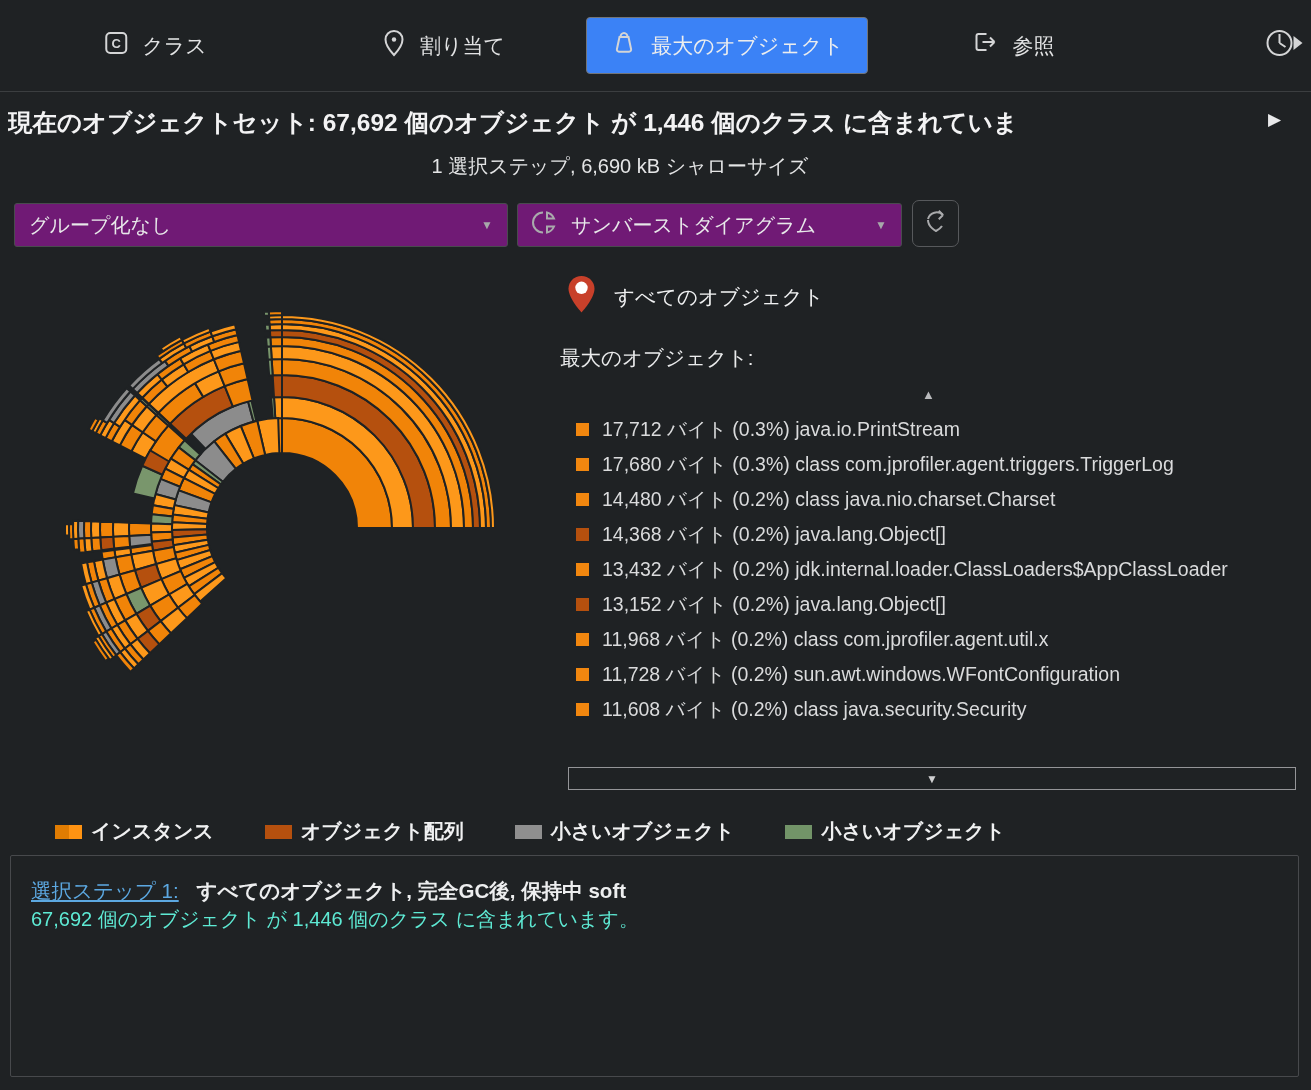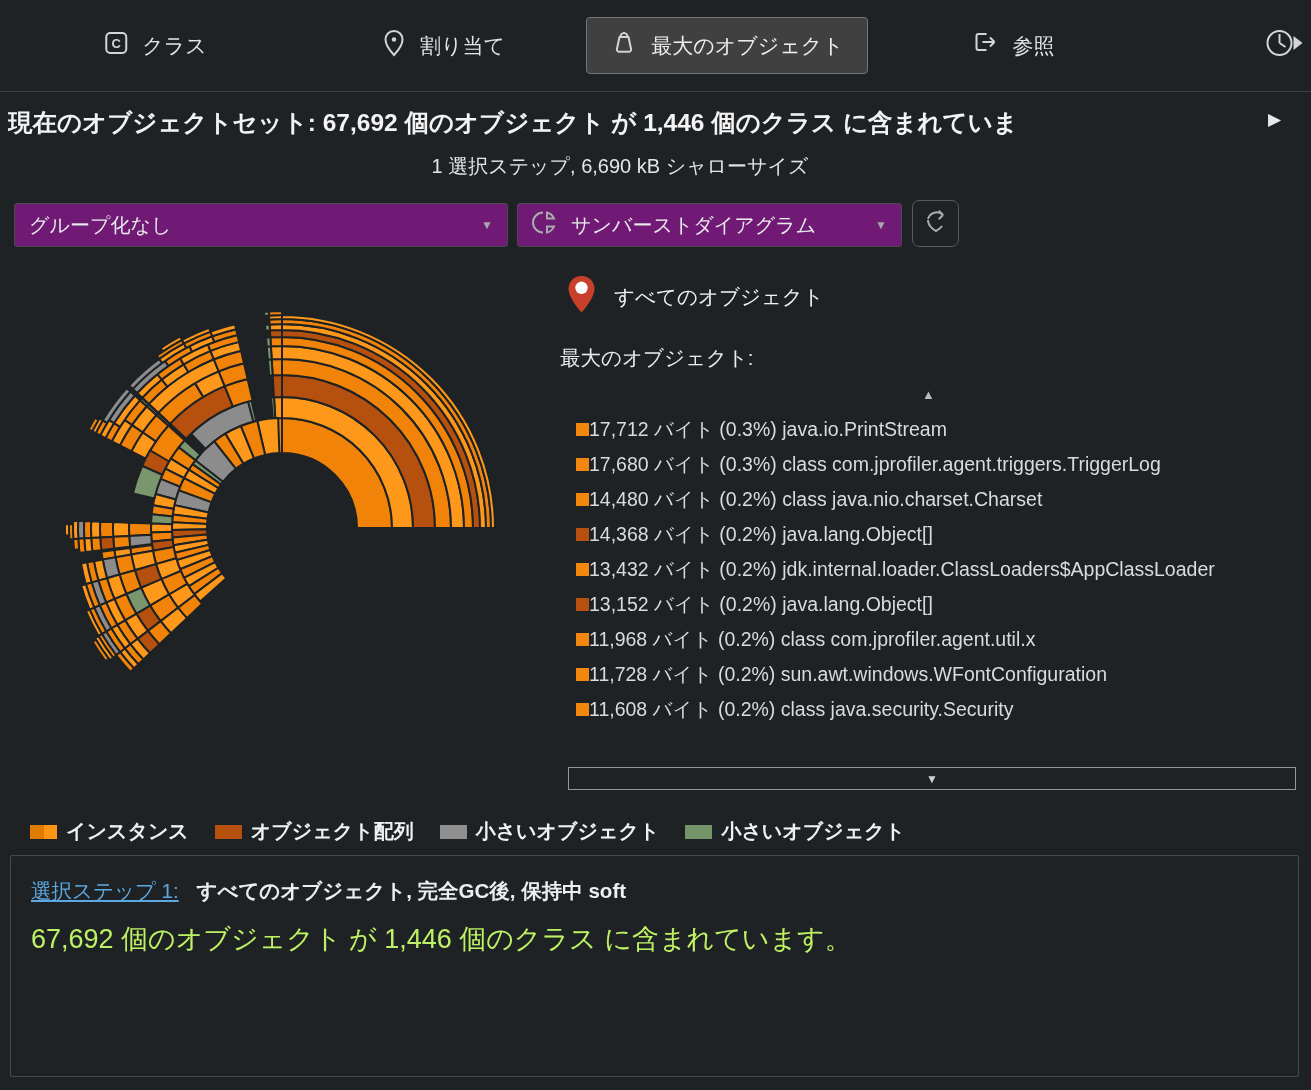--- a/index.html
+++ b/index.html
@@ -11,21 +11,21 @@
   
   .tabbar{position:absolute;left:0;top:0;width:1311px;height:91px;border-bottom:1px solid #3B3E40;}
   .tab{position:absolute;top:0;height:91px;display:flex;align-items:center;gap:13px;
        font-size:21px;color:#E2E3E4;cursor:default;transform:translateX(-50%);white-space:nowrap;}
   .tab svg{flex:0 0 auto;}
   .tab-classes{left:155px;}
   .tab-alloc{left:443px;}
   .tab-refs{left:1013px;}
   .tab-time{left:1291px;}
   .tab-selected{position:absolute;left:586px;top:17px;width:280px;height:55px;
-       border:1px solid #737577;border-radius:4px;background:#404040;
+       border:1px solid #737577;border-radius:4px;background:#3b82f6;
        display:flex;align-items:center;justify-content:center;gap:13px;font-size:21px;color:#ECEDEE;}
   
   .hline1{position:absolute;left:8px;top:106px;width:1296px;font-size:24.5px;font-weight:700;
           color:#F3F3F4;white-space:nowrap;display:flex;align-items:center;}
   .hline1 .htext{overflow:hidden;max-width:1258px;display:inline-block;}
   .harrow{position:absolute;left:1268px;top:109px;font-size:17px;color:#E8E9EA;}
   .hline2{position:absolute;left:0;top:153px;width:1240px;text-align:center;font-size:20px;color:#E4E5E6;}
   
   .dd{position:absolute;top:203px;height:44px;border:1px solid #494B4E;border-radius:3px;
       display:flex;align-items:center;padding:0 14px;font-size:20px;color:#E8E9EA;box-sizing:border-box;background:#701a75;}
@@ -34,37 +34,37 @@
   .dd2{left:517px;width:385px;gap:12px;}
   .toolbtn{position:absolute;left:912px;top:200px;width:47px;height:47px;border:1px solid #57595C;
       border-radius:7px;box-sizing:border-box;display:flex;align-items:center;justify-content:center;}
   
   #sunburst{position:absolute;left:20px;top:266px;}
   .marker-row{position:absolute;left:566px;top:274px;display:flex;align-items:center;gap:17px;
       font-size:20.5px;color:#F0F1F2;}
   .bo-heading{position:absolute;left:560px;top:344px;font-size:20.5px;color:#EAEBEC;}
   .scroll-up{position:absolute;left:922px;top:387px;font-size:13px;color:#B9BABC;cursor:default;}
   .bo-list{position:absolute;left:576px;top:412px;width:730px;}
-  .bo-row{height:35px;display:flex;align-items:center;font-size:19.5px;color:#DADBDc;white-space:nowrap;}
+  .bo-row{height:35px;display:flex;align-items:center;gap:13px;font-size:19.5px;color:#DADBDc;white-space:nowrap;}
   .bullet{width:13px;height:13px;flex:0 0 auto;}
   .scrollbar-bottom{position:absolute;left:568px;top:767px;width:728px;height:23px;box-sizing:border-box;
       border:1px solid #949598;display:flex;align-items:center;justify-content:center;}
   .scrollbar-bottom span{font-size:12px;color:#CFD0D1;}
   
   .legend{position:absolute;left:30px;top:818px;display:flex;align-items:center;gap:26px;
       font-size:20px;font-weight:700;color:#F0F1F2;}
-  .legend-item{display:flex;align-items:center;gap:9px;}
+  .legend-item{display:flex;align-items:center;gap:9px;margin-left:25px;}
   .swatch{width:27px;height:14px;flex:0 0 auto;}
   
   .sel-panel{position:absolute;left:10px;top:855px;width:1289px;height:222px;box-sizing:border-box;
       border:1px solid #47494C;border-radius:2px;}
   .sel-line1{margin:21px 0 0 20px;font-size:20.5px;}
   .sel-link{color:#5CA8E1;text-decoration:underline;cursor:pointer;}
   .sel-bold{font-weight:700;color:#EDEEEF;margin-left:12px;}
-  .sel-line2{margin:16px 0 0 20px;font-size:27px;color:#bef264;}
+  .sel-line2{margin:1px 0 0 20px;font-size:20px;color:#5eead4;}
   .icon-stroke{stroke:#D4D5D6;stroke-width:2;fill:none;}
   .icon-stroke-thin{stroke:#A9AAAC;stroke-width:2;fill:none;}
 </style>
 </head>
 <body>
 
 <div class="tabbar">
 
   <div class="tab tab-classes">
     <span>

